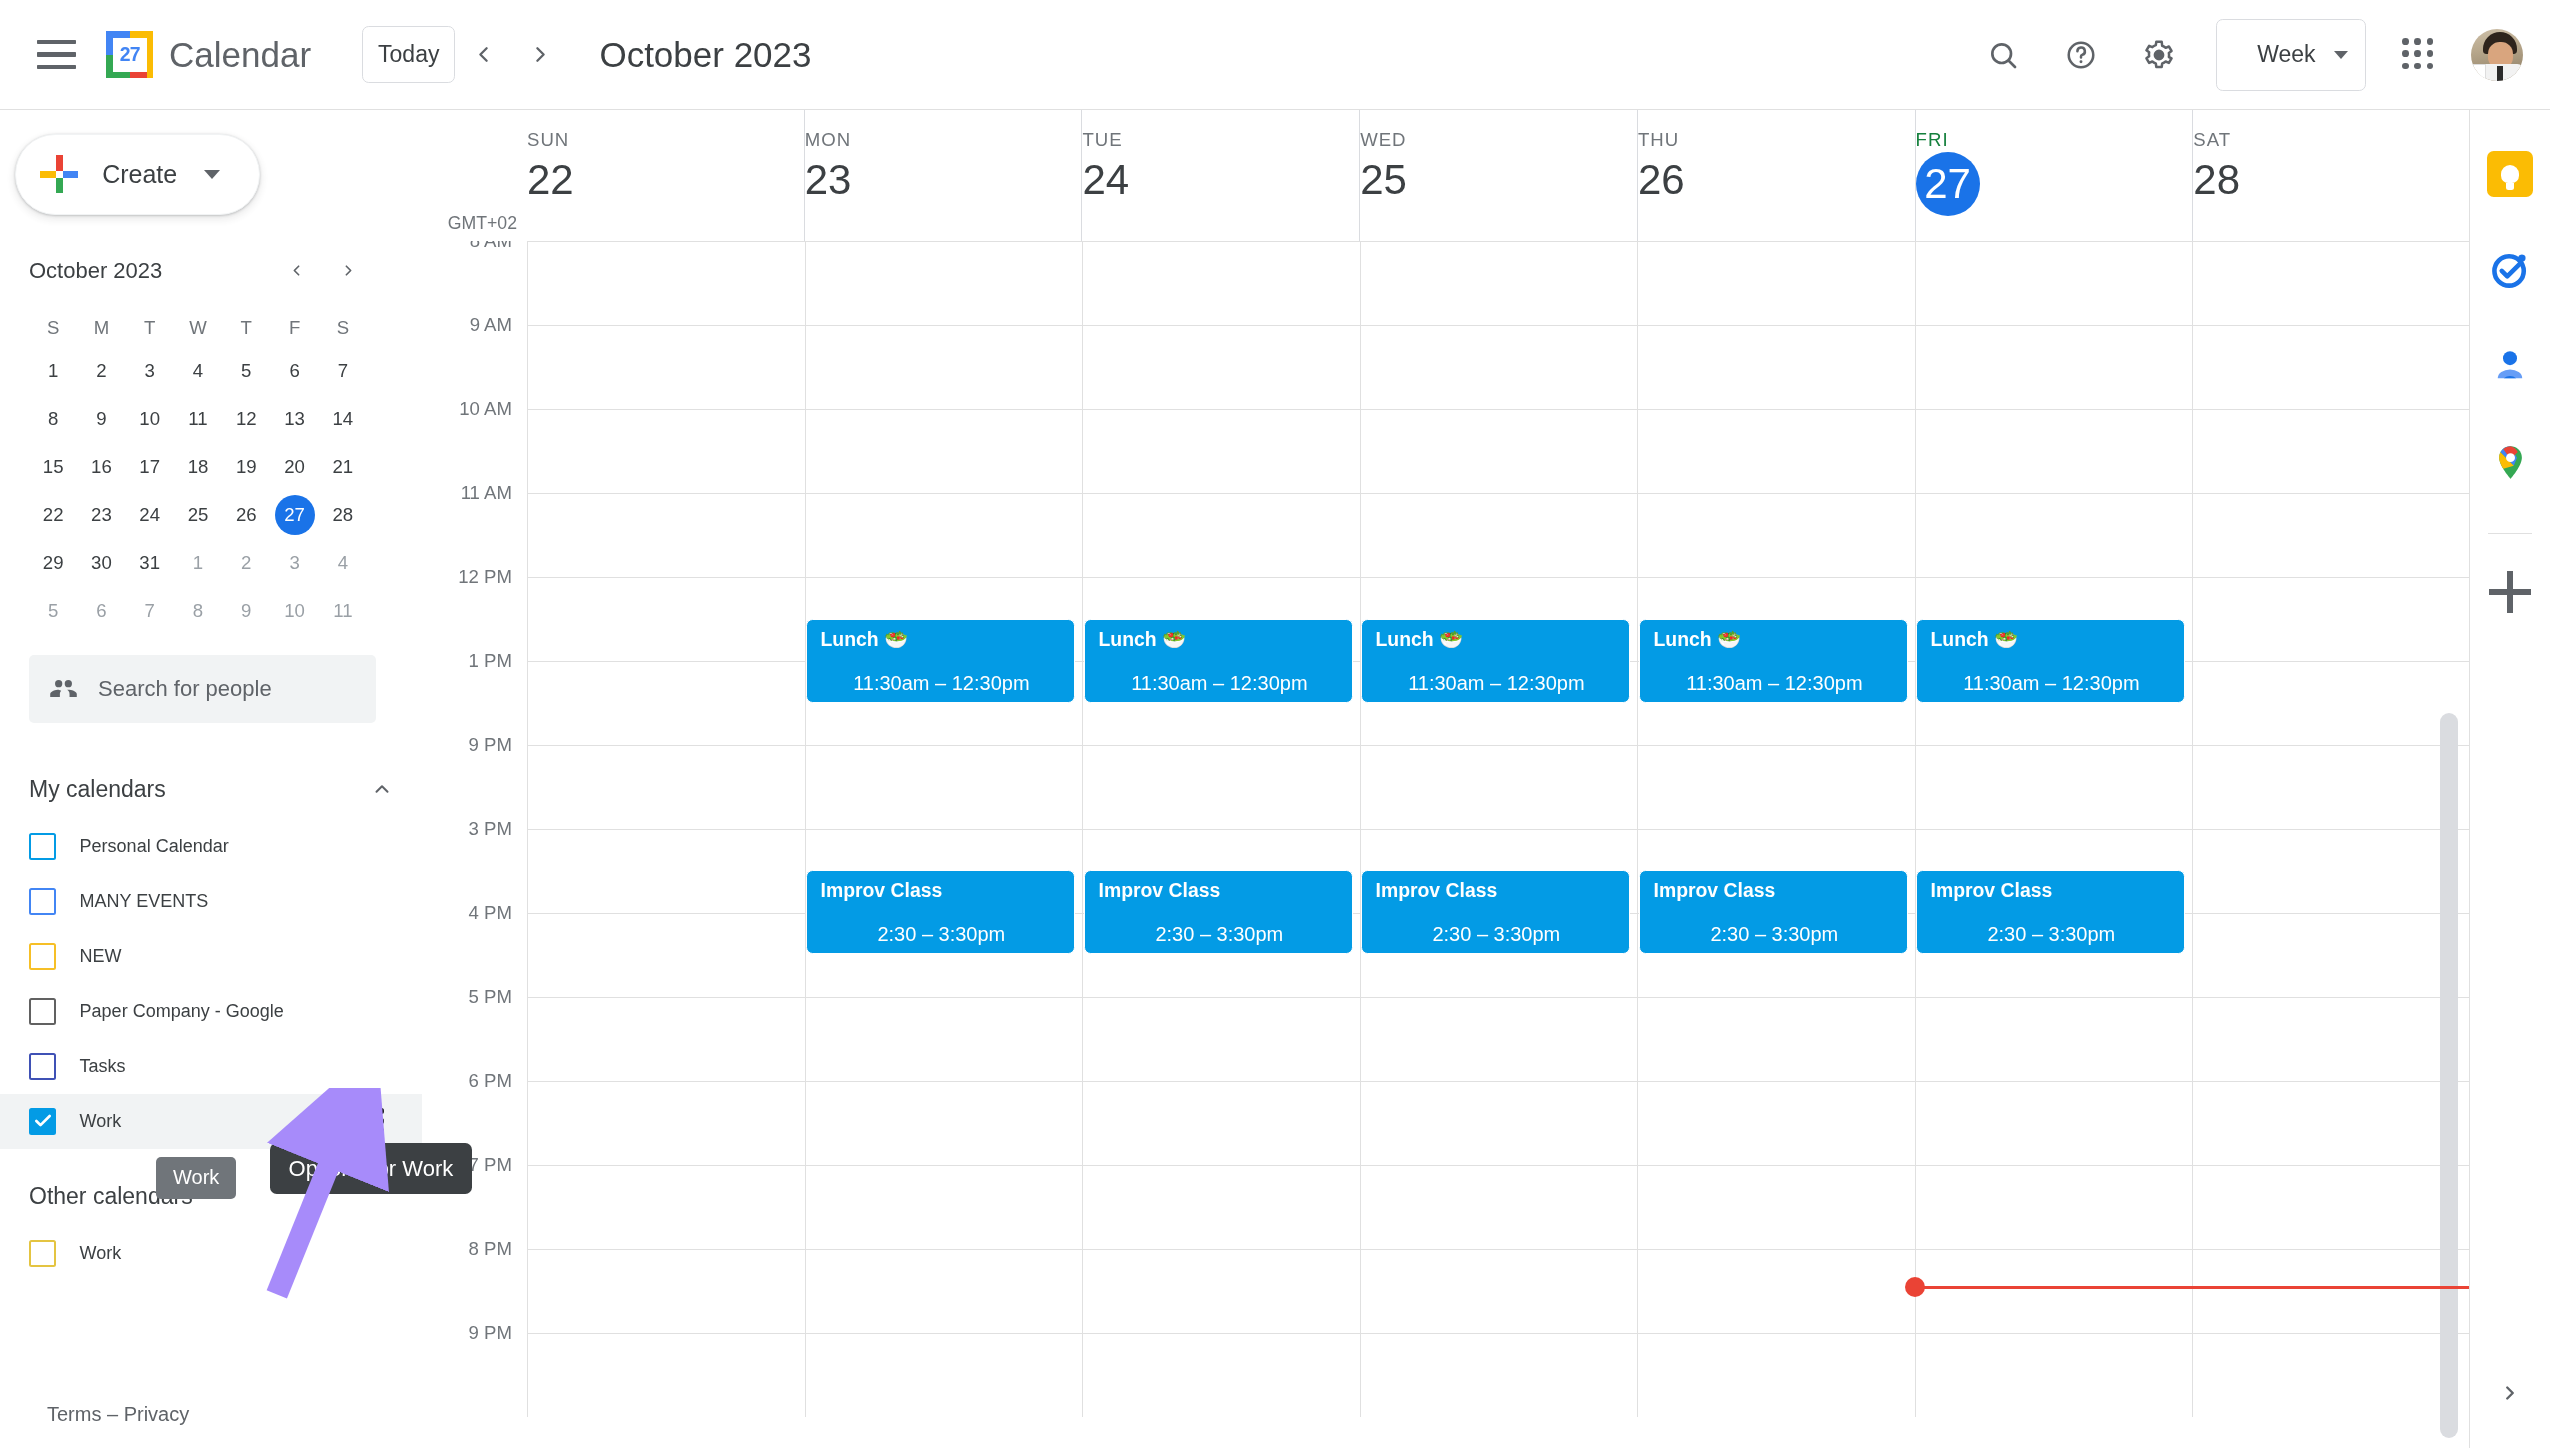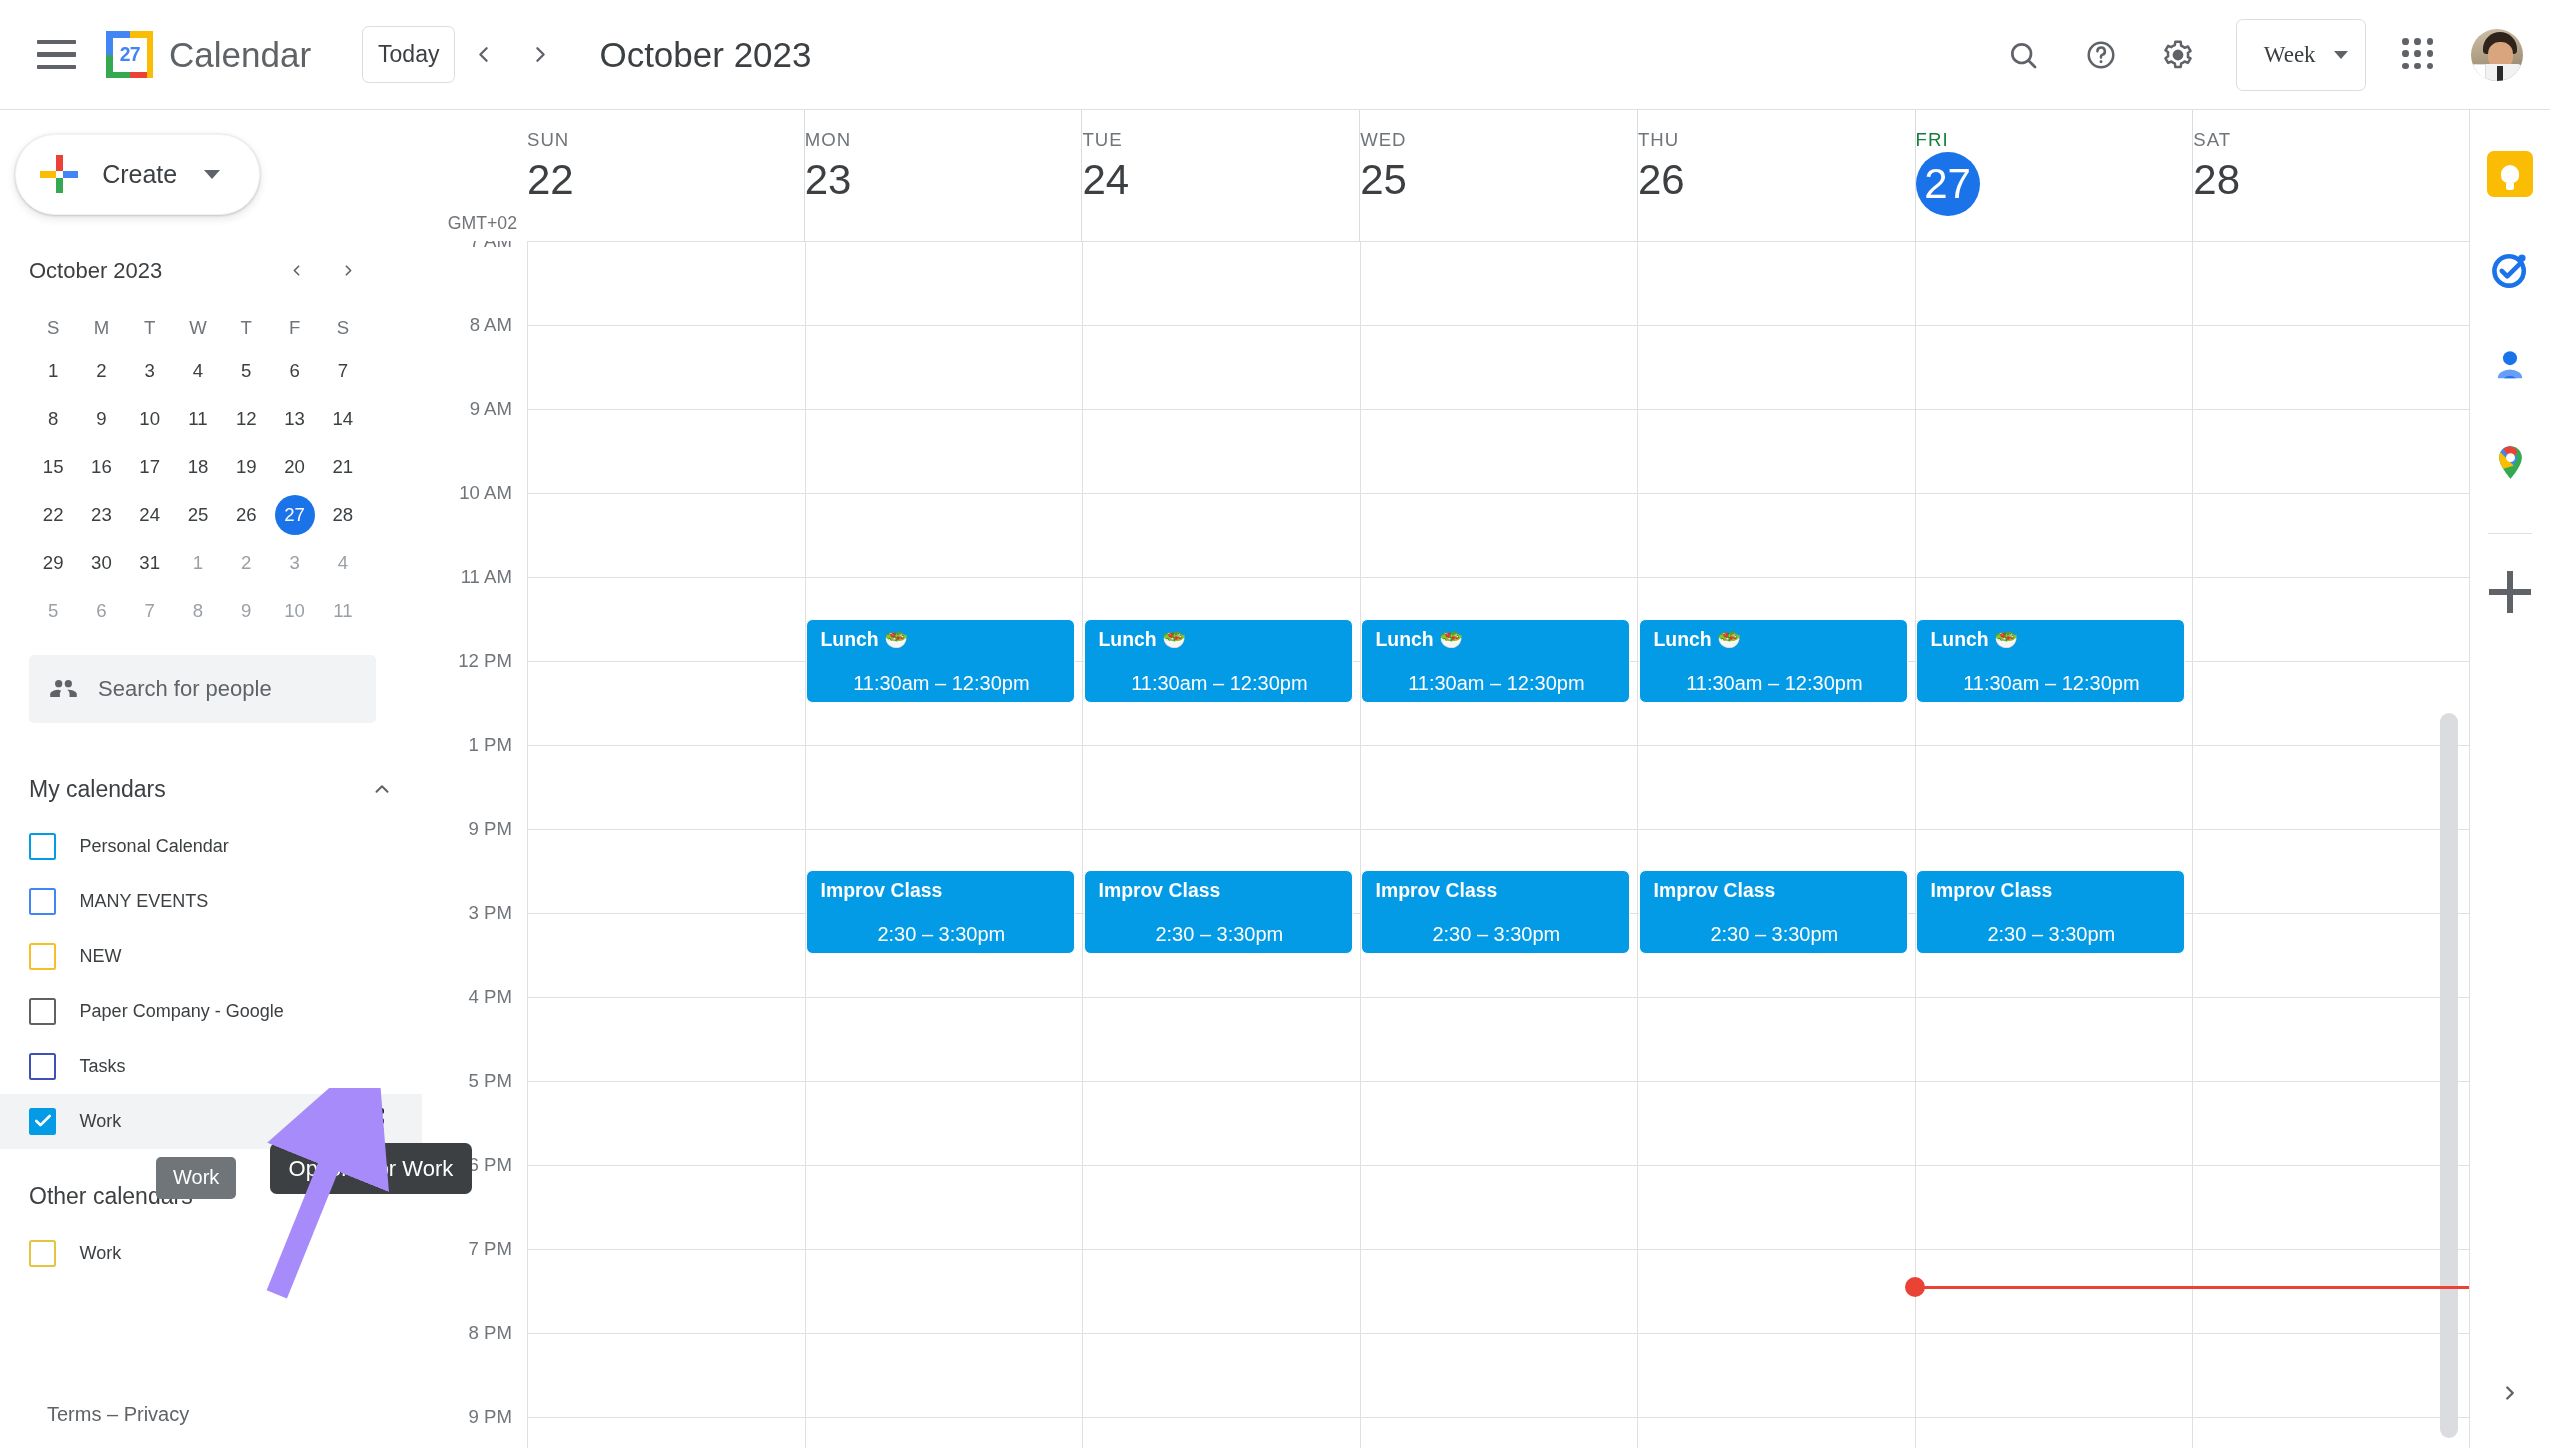--- a/index.html
+++ b/index.html
@@ -52,23 +52,23 @@
   .period-title { font-size: 35px; color: #3c4043; margin-left: 30px; font-weight: 400; white-space: nowrap; }
 
   .topbar-right { margin-left: auto; display: flex; align-items: center; margin-right: 27px; }
   .iconbtn {
     width: 61px; height: 61px; border-radius: 50%; background: transparent; border: none;
     display: flex; align-items: center; justify-content: center; cursor: pointer; color: #5f6368;
     margin: 0 8.4px;
   }
   .iconbtn svg { width: 32px; height: 32px; }
   .viewselect {
-    height: 72px; padding: 0 17px 0 27px; border: 0.8px solid #dadce0; border-radius: 6.7px;
+    height: 72px; padding: 0 17px 0 40px; border: 0.8px solid #dadce0; border-radius: 6.7px;
     background: #fff; display: flex; align-items: center; gap: 18.6px; cursor: pointer;
-    margin-left: 18.6px; margin-right: 11.8px; font-family: Liberation Serif, serif;
+    margin-left: 18.6px; margin-right: 11.8px;
   }
   .viewselect .label { font-size: 23px; color: #3c4043; }
   .caret { width: 0; height: 0; border-left: 7.6px solid transparent; border-right: 7.6px solid transparent; border-top: 8.4px solid #5f6368; }
   .apps-grid { width: 61px; height: 61px; display: grid; grid-template-columns: repeat(3, 1fr); grid-template-rows: repeat(3,1fr);
     gap: 4.2px; padding: 14.3px; cursor: pointer; margin-left: 10px;}
   .apps-grid i { background: #5f6368; border-radius: 50%; display:block; width:6.7px; height:6.7px;}
   .avatar {
     width: 52px; height: 52px; border-radius: 50%; margin-left: 22px; cursor: pointer; overflow: hidden;
     background: linear-gradient(170deg,#cdbfa8 0%, #b9a98e 35%, #8a7a60 100%);
     position: relative; flex: none;
@@ -494,32 +494,20 @@
           <div class="dcol">
             <div class="dow">SAT</div>
             <div class="dnum">28</div>
           </div>
         </div>
     </div>
 
     <div class="gridbody">
       <div class="gridrows" id="gridrows">
           <div class="hourrow">
-            <div class="tlabel">7 AM</div>
-            <div class="cells">
-              <div class="cell"></div>
-              <div class="cell"></div>
-              <div class="cell"></div>
-              <div class="cell"></div>
-              <div class="cell"></div>
-              <div class="cell"></div>
-              <div class="cell"></div>
-            </div>
-          </div>
-          <div class="hourrow">
             <div class="tlabel">8 AM</div>
             <div class="cells">
               <div class="cell"></div>
               <div class="cell"></div>
               <div class="cell"></div>
               <div class="cell"></div>
               <div class="cell"></div>
               <div class="cell"></div>
               <div class="cell"></div>
             </div>

